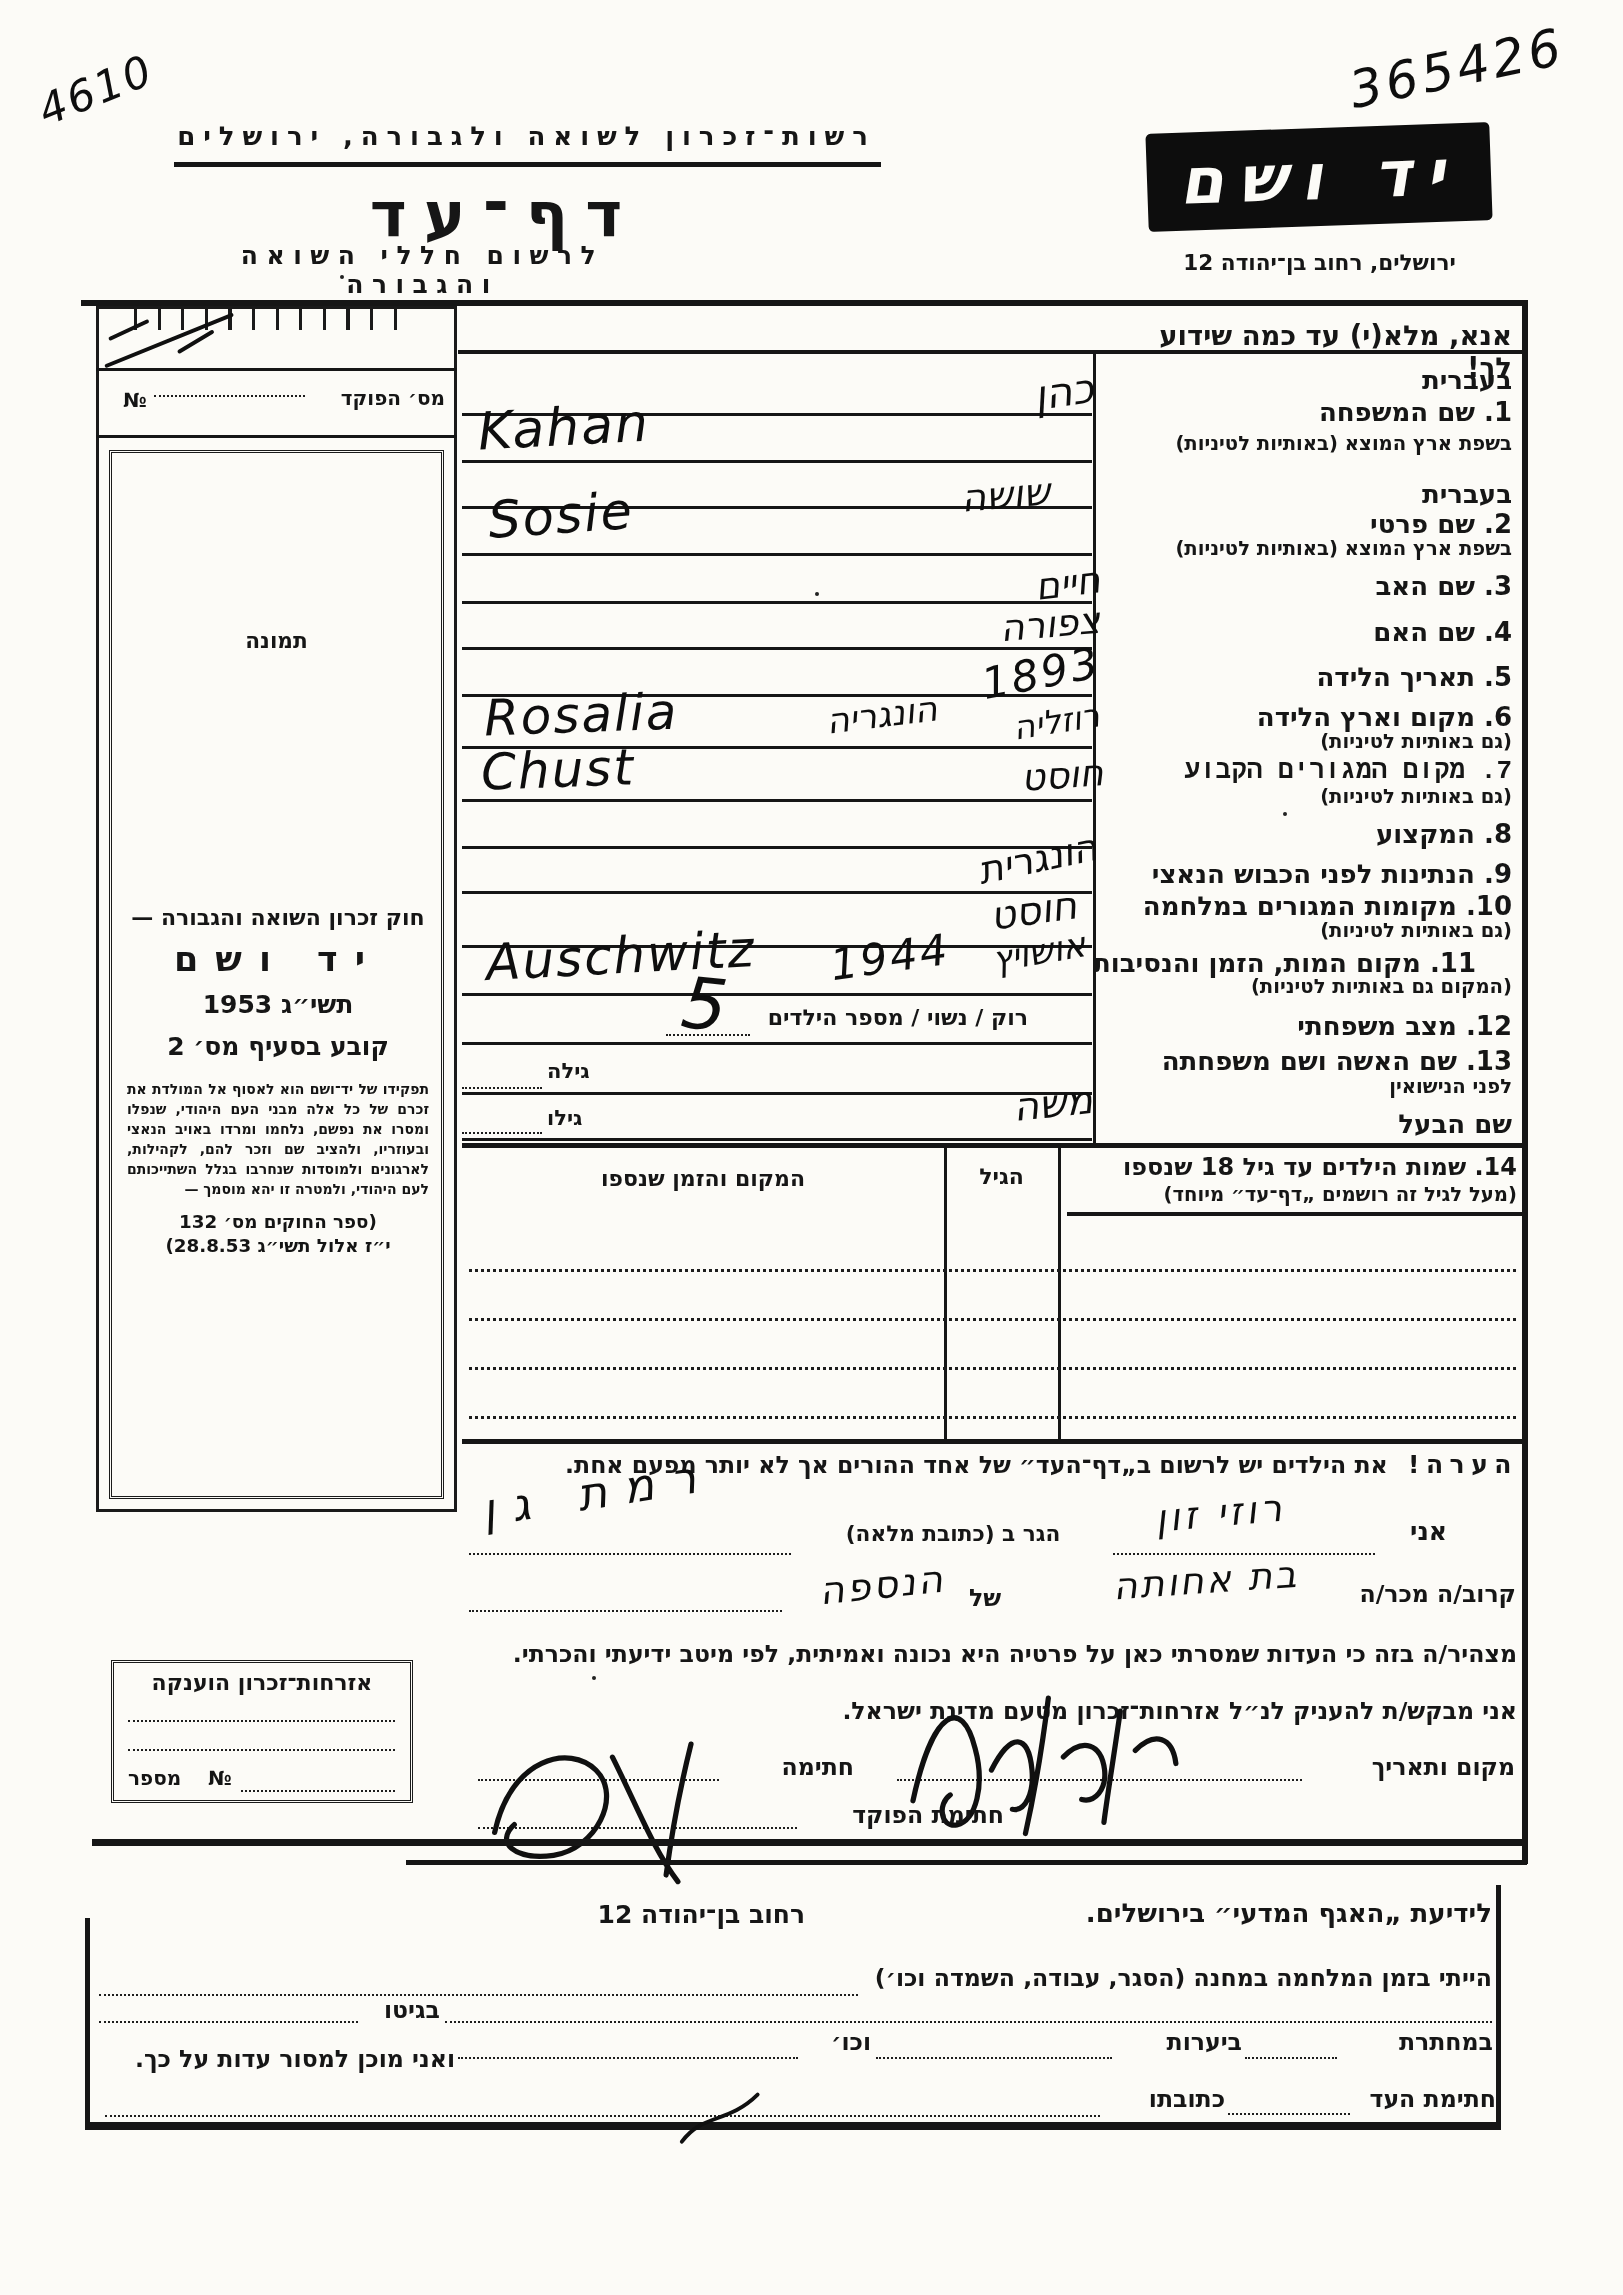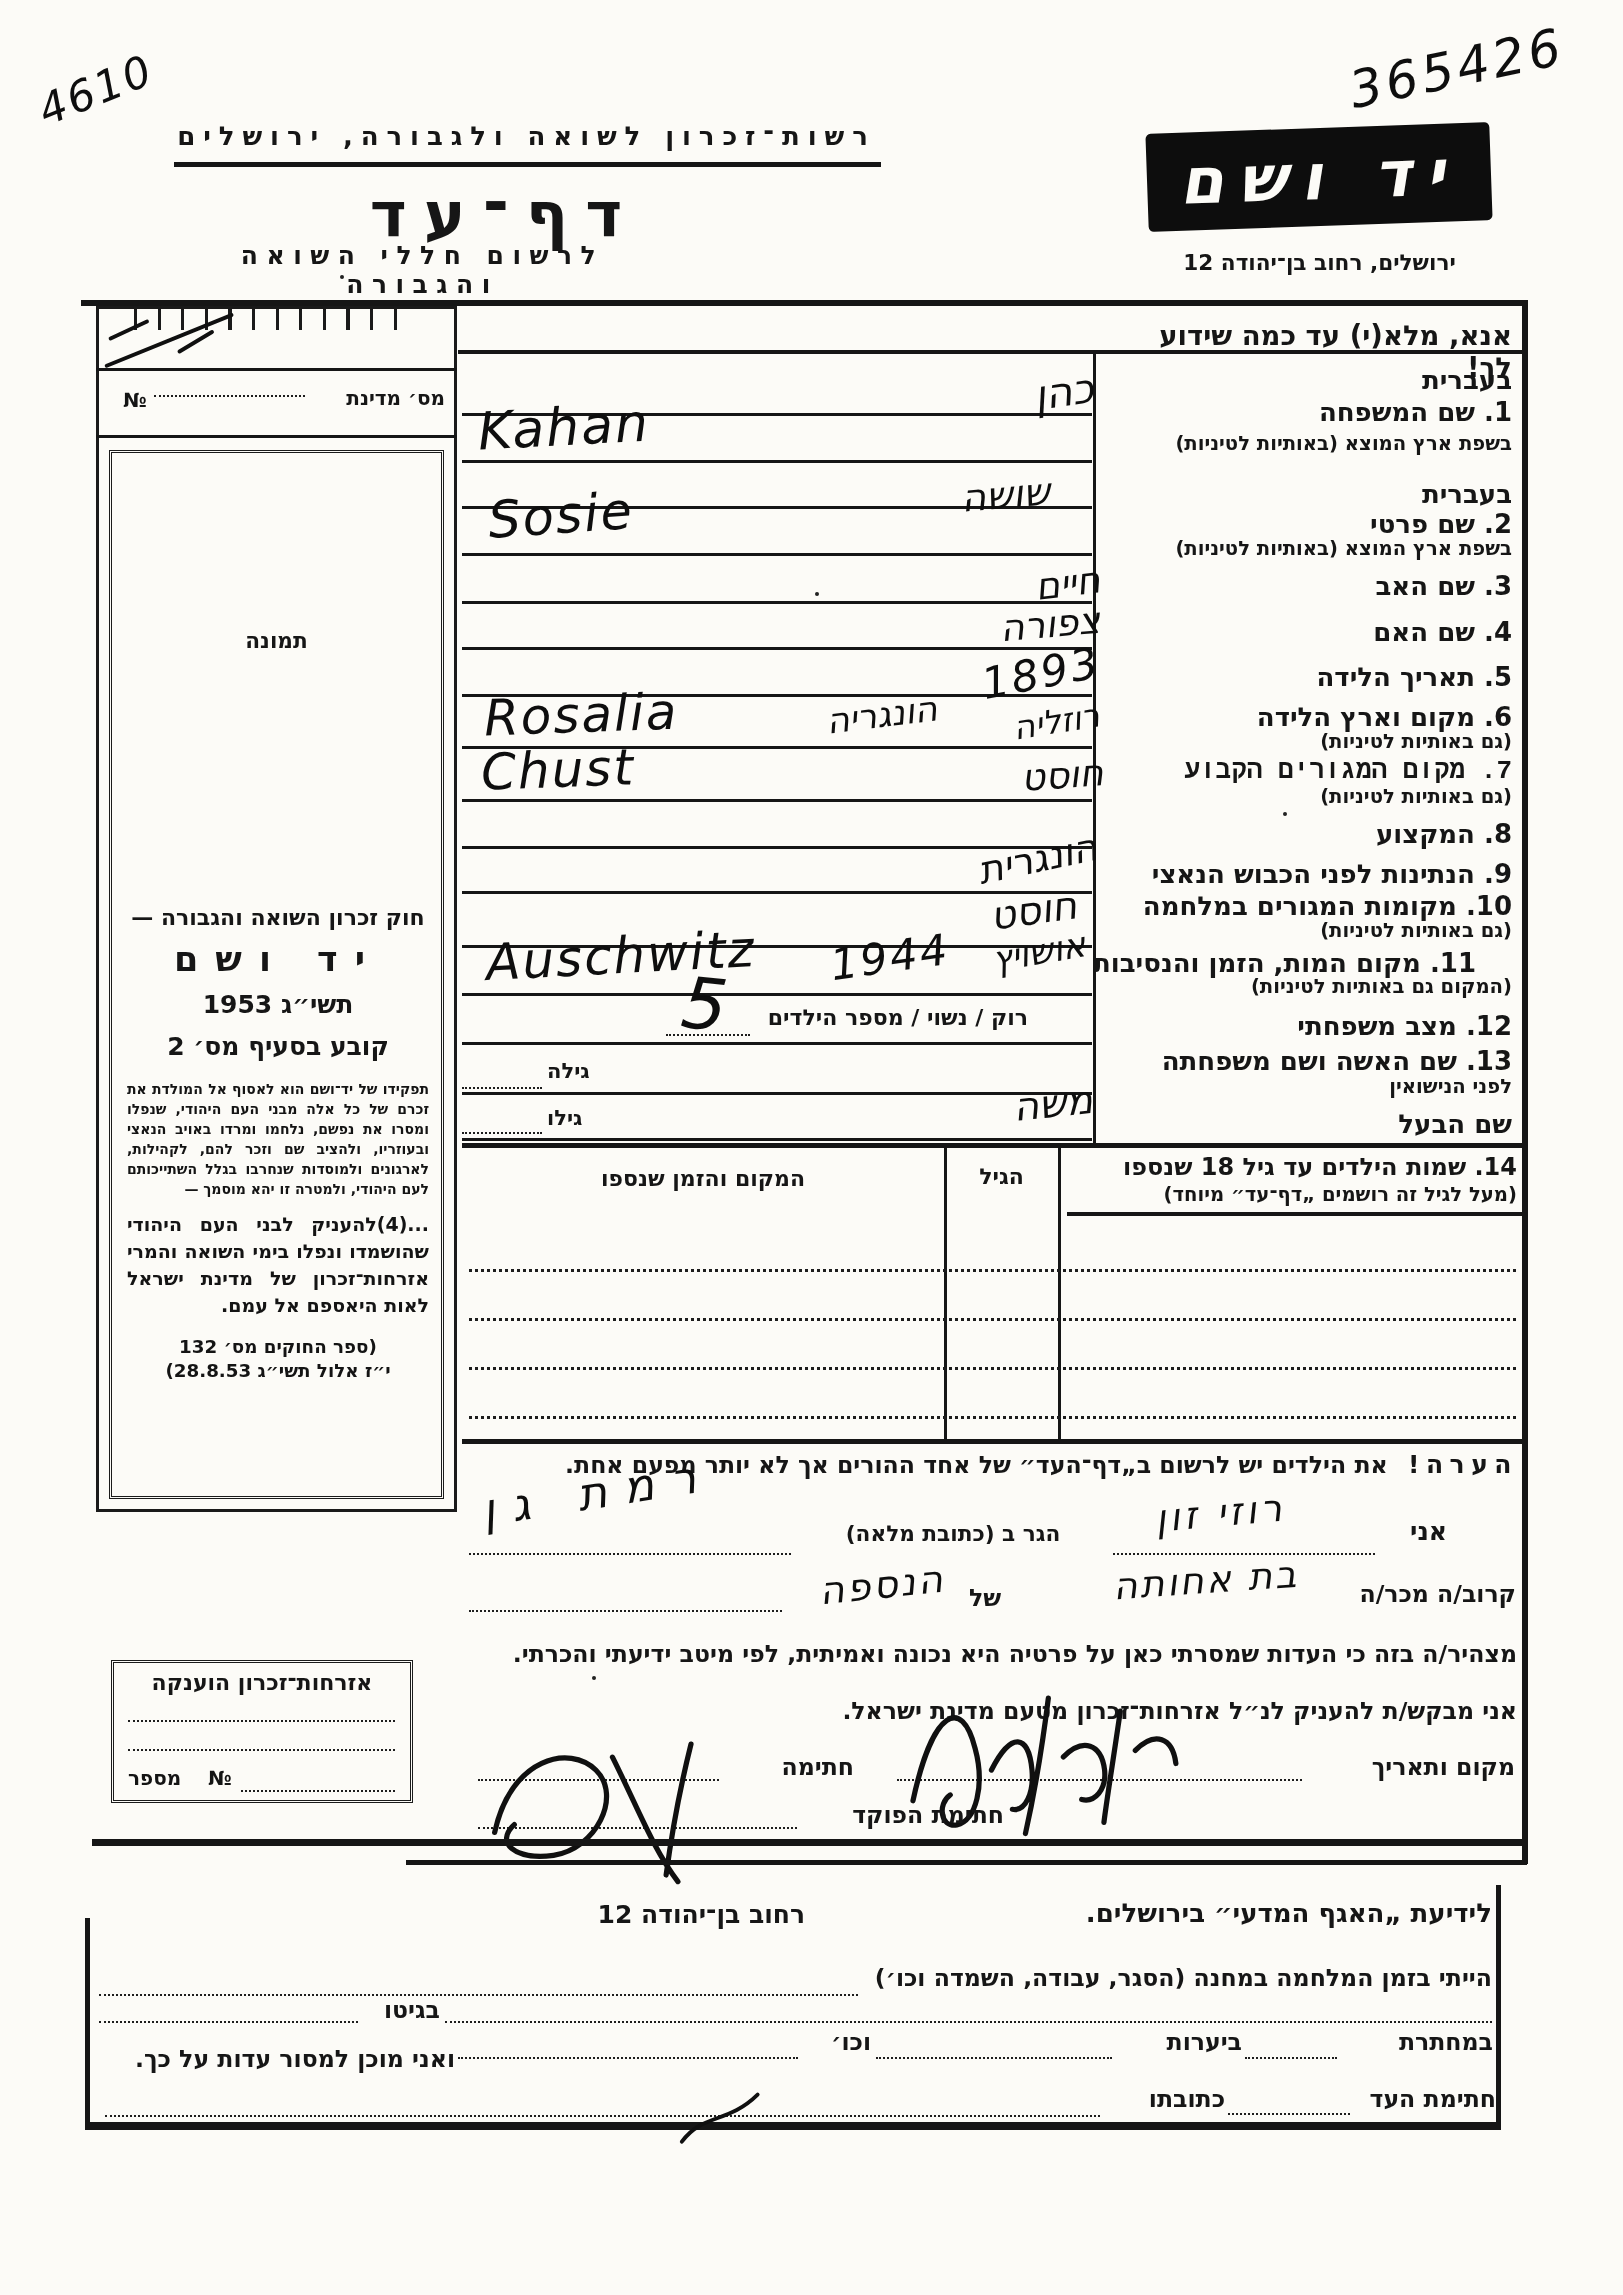--- a/index.html
+++ b/index.html
@@ -44,35 +44,34 @@
   <div class="abs lbl" style="left:1113px;top:319px;width:399px;text-align:right;font-size:27.5px;">אנא, מלא(י) עד כמה שידוע לך!</div>
   <div class="abs rule" style="left:458px;top:350px;width:1067px;height:3.9px;"></div>
   <div class="abs vline" style="left:1093px;top:353px;height:790px;"></div>
 
   <div class="abs" style="left:96px;top:306px;width:361px;height:1206px;border:3.3px solid #1a1a1a;box-sizing:border-box;"></div>
   <div class="abs comb" style="left:134px;top:309px;width:281px;height:21px;"></div>
   <svg class="scribble" style="left:101px;top:306px;" width="144" height="65" viewBox="0 0 220 100">
     <path d="M8,92 L200,14 M14,50 L70,24 M120,70 L170,40" stroke-width="6"></path>
   </svg>
   <div class="abs rule" style="left:96px;top:368px;width:361px;"></div>
-  <div class="abs lbl" style="left:308px;top:386px;width:137px;text-align:right;font-size:20px;">מס׳ מדינת</div>
+  <div class="abs lbl" style="left:308px;top:386px;width:137px;text-align:right;font-size:20px;">מס׳ הפוקד</div>
   <div class="abs b" style="left:123px;top:389px;font-size:19.6px;">№</div>
   <div class="abs dots" style="left:154px;top:395px;width:151px;border-bottom-width:2px;"></div>
   <div class="abs rule" style="left:96px;top:435px;width:361px;"></div>
 
   <div class="abs" style="left:109px;top:450px;width:335px;height:1049px;border:3.9px double #1b1b1b;box-sizing:border-box;"></div>
   <div class="abs lbl" style="left:109px;top:628px;width:335px;text-align:center;font-size:21.6px;">תמונה</div>
 
   <div class="abs law" style="left:127px;top:905px;width:302px;">
     <p class="lbl center" style="font-size:22px;margin-bottom:9.2px;">חוק זכרון השואה והגבורה —</p>
     <p class="lbl center" style="font-size:35px;letter-spacing:17px;margin-bottom:10.5px;">יד ושם</p>
     <p class="lbl center" style="font-size:25px;margin-bottom:13px;">תשי״ג 1953</p>
     <p class="lbl center" style="font-size:25px;margin-bottom:19.6px;">קובע בסעיף מס׳ 2</p>
     <p class="b" style="font-size:14px;line-height:1.42;text-align:justify;margin-bottom:11.8px;">תפקידו של יד־ושם הוא לאסוף אל המולדת את זכרם של כל אלה מבני העם היהודי, שנפלו ומסרו את נפשם, נלחמו ומרדו באויב הנאצי ובעוזריו, ולהציב שם וזכר להם, לקהילות, לארגונים ולמוסדות שנחרבו בגלל השתייכותם לעם היהודי, ולמטרה זו יהא מוסמך —</p>
-    <p class="b" style="font-size:19px;line-height:1.42;text-align:justify;margin-bottom:17px;">...(4)להעניק לבני העם היהודי שהושמדו ונפלו בימי השואה והמרי אזרחות־זכרון של מדינת ישראל לאות היאספם אל עמם.</p>
     <p class="b center" style="font-size:18.3px;margin-bottom:2.6px;">(ספר החוקים מס׳ 132</p>
     <p class="b center" style="font-size:18.3px;text-align:center;">י״ז אלול תשי״ג 28.8.53)</p>
   </div>
 
   <div class="abs lbl right" style="left:1106px;top:365px;width:406px;font-size:26px;">בעברית</div>
   <div class="abs lbl right" style="left:1106px;top:397px;width:406px;font-size:26px;">1. שם המשפחה</div>
   <div class="abs lbl right" style="left:1106px;top:432px;width:406px;font-size:19.6px;">בשפת ארץ המוצא (באותיות לטיניות)</div>
   <div class="abs lbl right" style="left:1106px;top:479px;width:406px;font-size:26px;">בעברית</div>
   <div class="abs lbl right" style="left:1106px;top:509px;width:406px;font-size:26px;">2. שם פרטי</div>
   <div class="abs lbl right" style="left:1106px;top:537px;width:406px;font-size:19.6px;">בשפת ארץ המוצא (באותיות לטיניות)</div>

